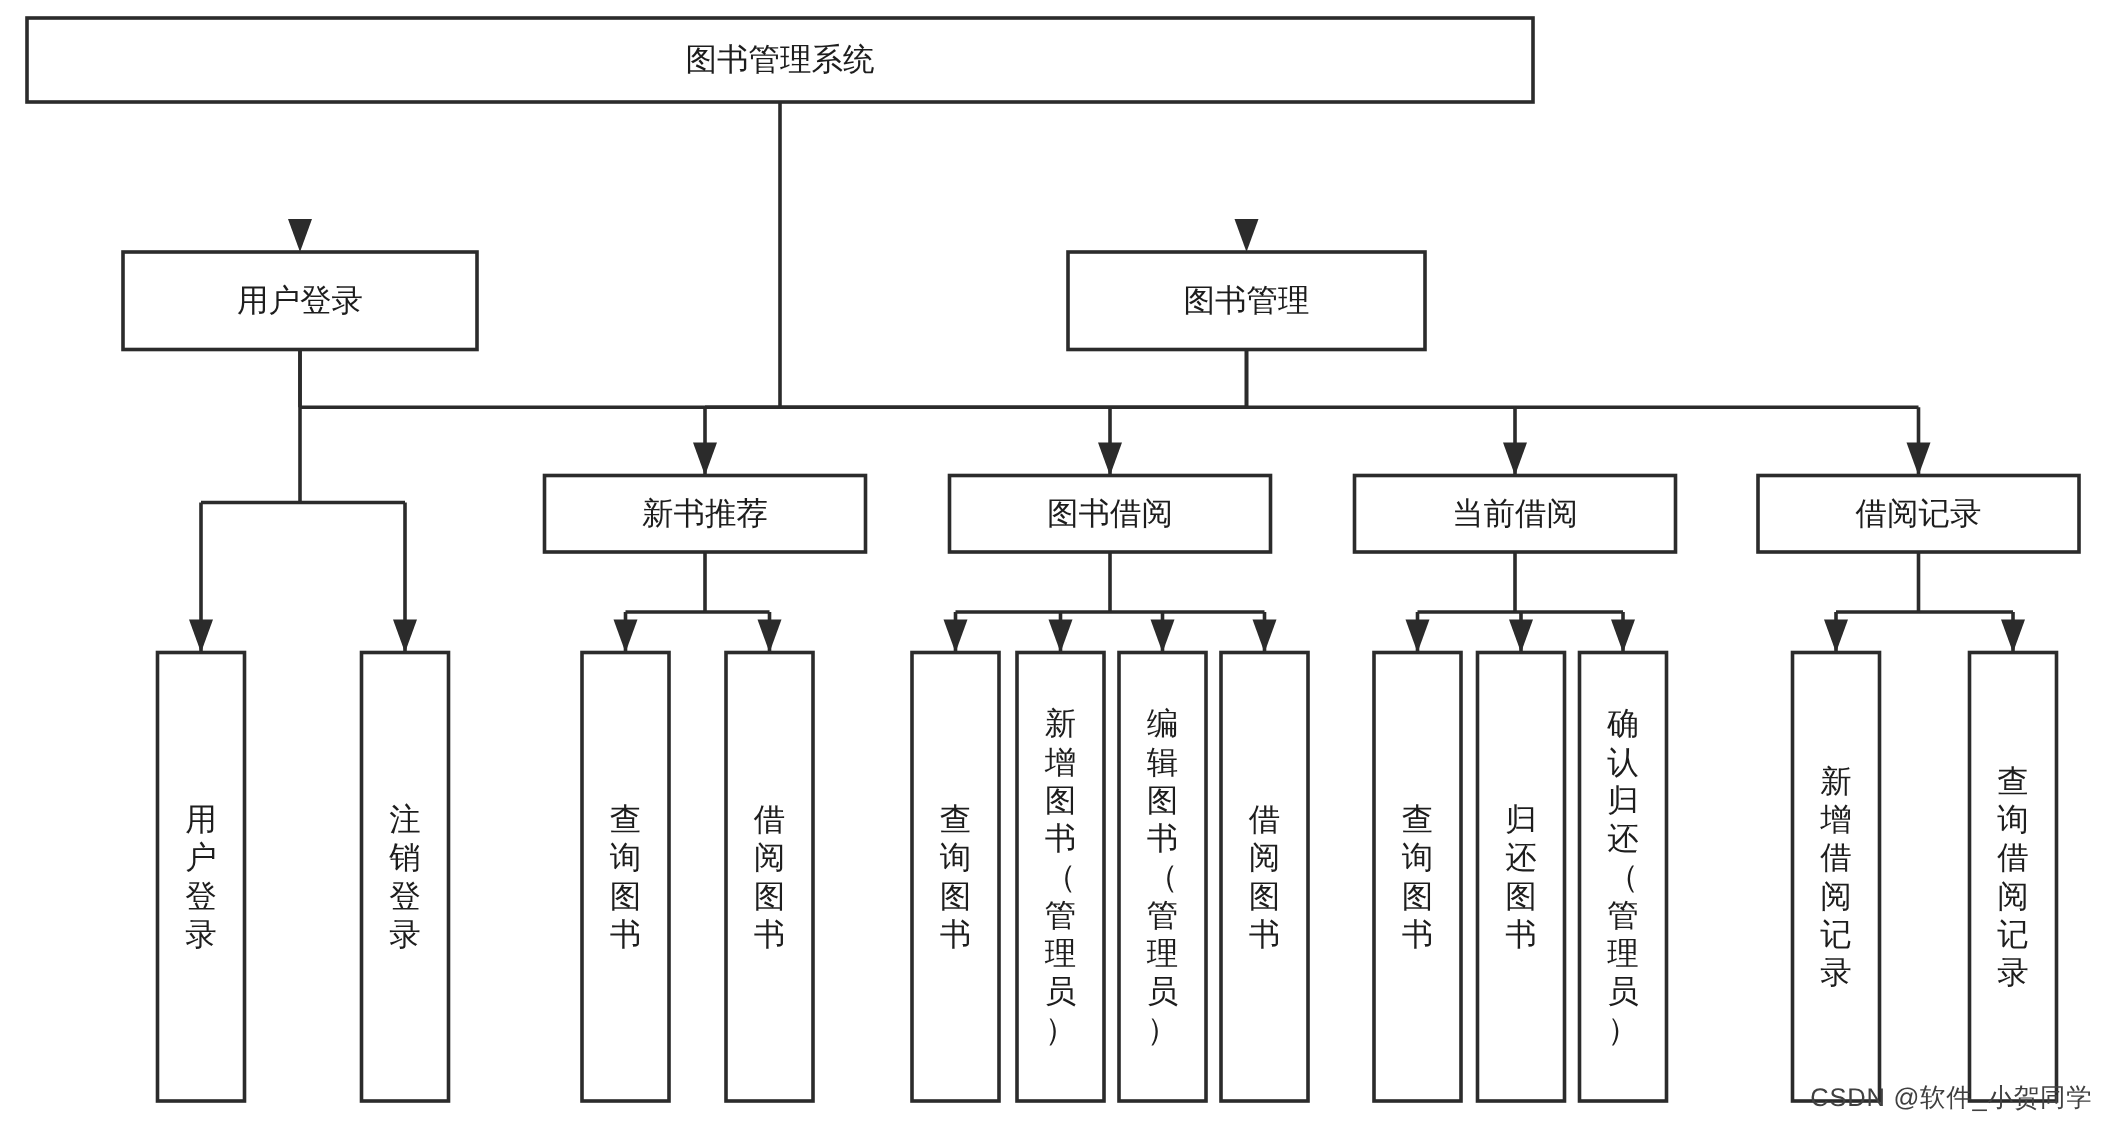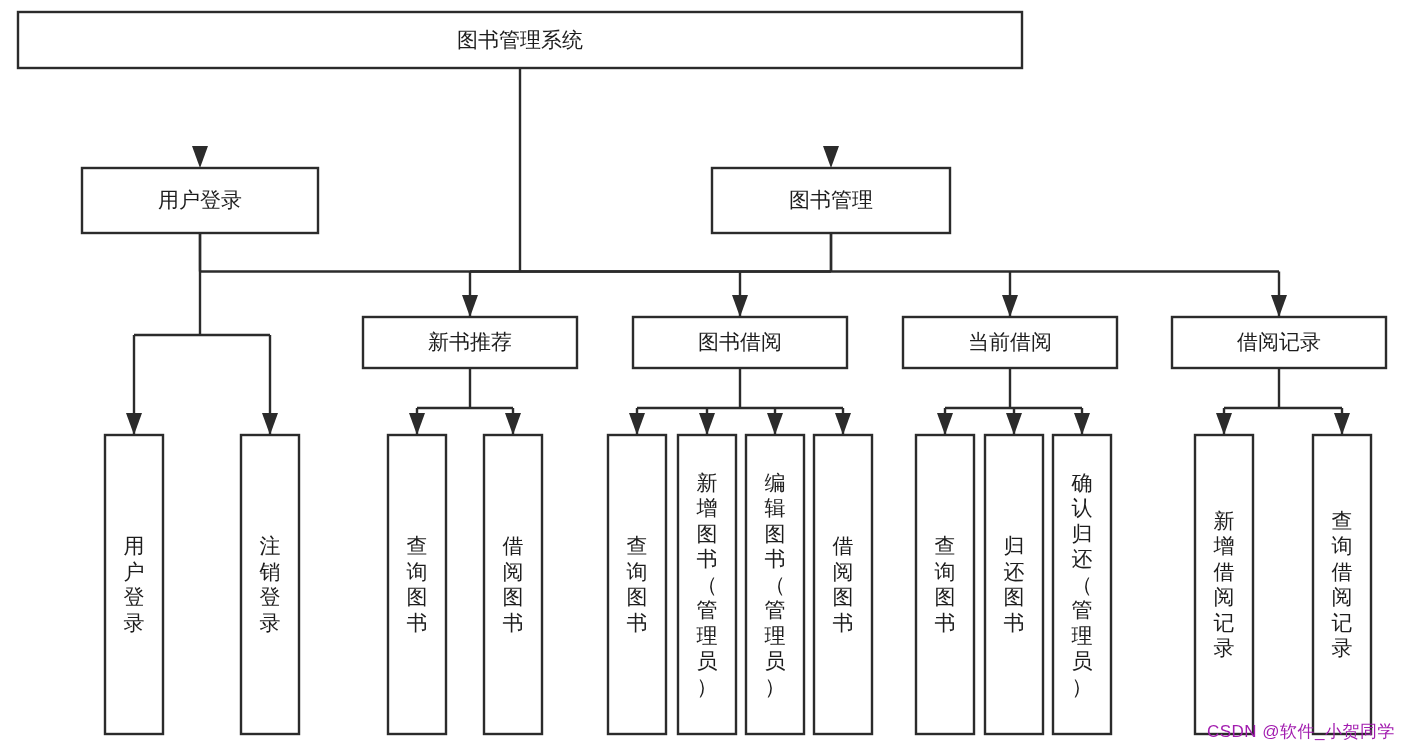--- a/index.html
+++ b/index.html
@@ -53,21 +53,21 @@
     font-size: 21px;
     fill: #1d1d1d;
     text-anchor: middle;
   }
   .watermark-text {
     position: absolute;
     right: 10px;
     bottom: 4px;
     font-family: "Liberation Sans", "DejaVu Sans", sans-serif;
     font-size: 17px;
-    color: #a21caf;
+    color: #404040;
     letter-spacing: 0.5px;
     white-space: nowrap;
     user-select: none;
   }
 </style>
 </head>
 <body>
 
 <div id="diagram-root">
   <svg class="diagram-canvas" viewBox="0 0 1405 747">

